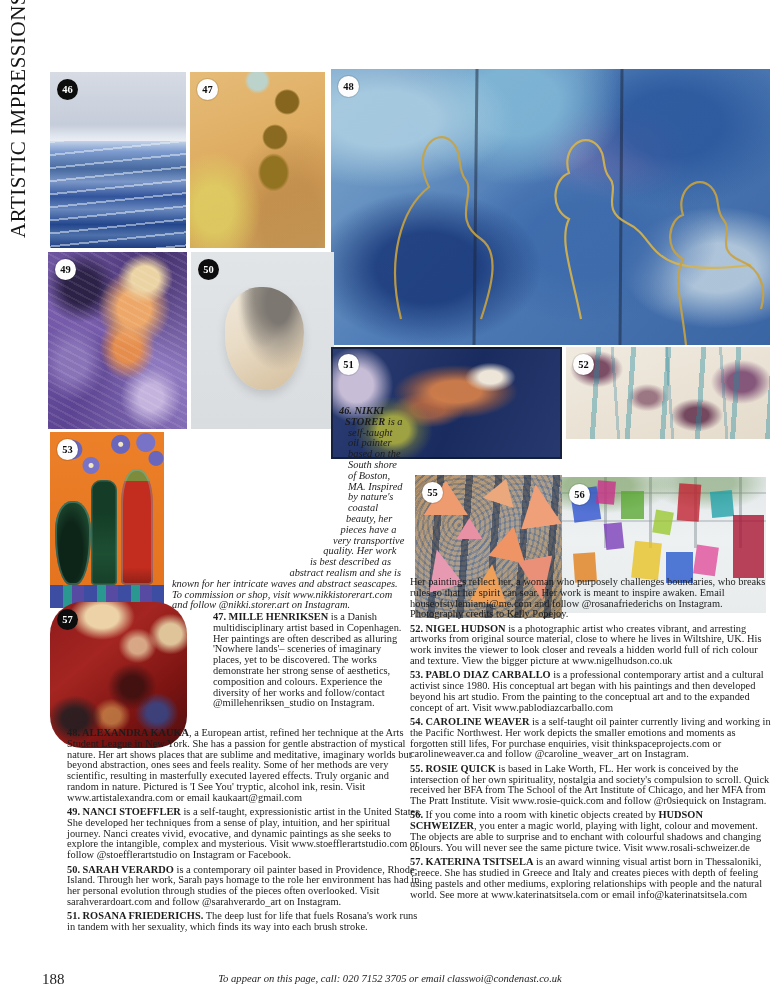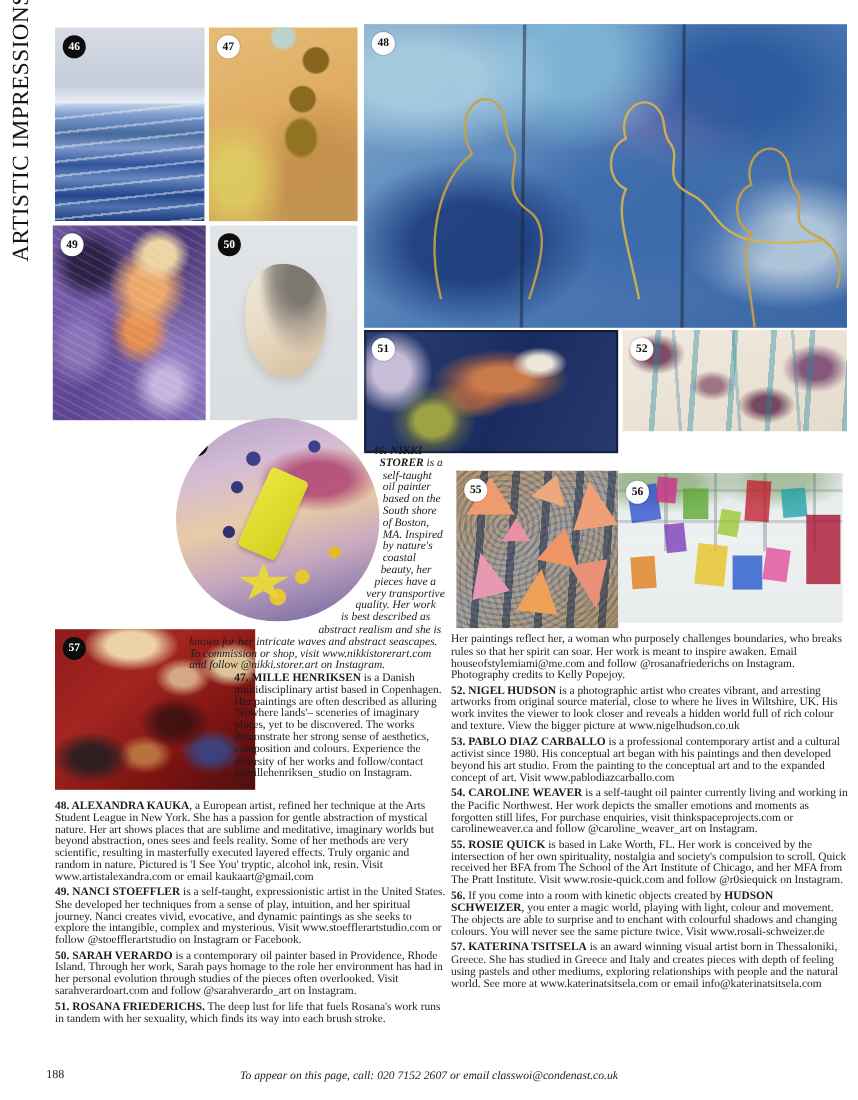--- a/index.html
+++ b/index.html
@@ -5,21 +5,21 @@
   html,body{margin:0;padding:0;background:#fff;}
   .page{position:relative;width:780px;height:1000px;background:#ffffff;
         font-family:"Liberation Serif",serif;color:#1b1b1b;overflow:hidden;}
 
   
   .vtitle{position:absolute;left:8px;top:20px;height:218px;writing-mode:vertical-rl;
           transform:rotate(180deg);font-size:21px;letter-spacing:.5px;color:#141414;
           line-height:1;white-space:nowrap;}
 
   
-  .art{position:absolute;overflow:hidden;}
+  .art{position:absolute;overflow:hidden;margin-top:47px;}
   .badge{position:absolute;top:7px;left:7px;width:21px;height:21px;border-radius:50%;
          display:flex;align-items:center;justify-content:center;font-weight:bold;
          font-size:10.5px;z-index:6;}
   .badge.dark{background:#0d0d0d;color:#fff;}
   .badge.light{background:#fdfdfd;color:#0d0d0d;box-shadow:0 0 0 1px rgba(0,0,0,.10);}
 
   .a46{left:50px;top:25px;width:136px;height:176px;
     background:linear-gradient(180deg,#d6dbe4 0%,#c6cdda 30%,#dfe5ee 36%,#edf1f5 40%);}
   .a46 .sea{position:absolute;left:0;right:0;bottom:0;height:61%;background:
     repeating-linear-gradient(174deg,rgba(235,242,250,.5) 0 2px,transparent 2px 13px),
@@ -49,22 +49,22 @@
   .a49{left:48px;top:205px;width:139px;height:177px;background:
     repeating-linear-gradient(28deg,rgba(255,255,255,.09) 0 2px,transparent 2px 7px),
     radial-gradient(ellipse 20% 14% at 70% 15%,#ecd3a4 0 50%,transparent 100%),
     radial-gradient(ellipse 26% 22% at 62% 32%,#eda869 0 45%,transparent 100%),
     radial-gradient(ellipse 20% 18% at 57% 54%,#e58d4d 0 45%,transparent 100%),
     radial-gradient(ellipse 26% 20% at 24% 20%,#2c2147 0 45%,transparent 100%),
     radial-gradient(ellipse 24% 22% at 18% 62%,#8a74b8 0 40%,transparent 100%),
     radial-gradient(ellipse 22% 18% at 74% 82%,#c3b3dd 0 40%,transparent 100%),
     conic-gradient(from 210deg at 48% 48%,#5d4492,#7a5fae 25%,#483371 50%,#8f7ac0 75%,#5d4492);}
 
-  .a50{left:191px;top:205px;width:134px;height:177px;
-    background:linear-gradient(180deg,#e2e5e7,#d9dde0);}
+  .a50{left:191px;top:205px;width:124px;height:177px;
+    background:linear-gradient(180deg,#e2e5e7,#d9dde0);padding-left:19px;}
   .a50 .stone{position:absolute;left:24%;top:20%;width:55%;height:58%;
     border-radius:46% 54% 48% 52%/42% 46% 58% 54%;background:
     radial-gradient(ellipse at 68% 16%,#7c7771 0 16%,rgba(124,119,113,.55) 30%,transparent 55%),
     radial-gradient(ellipse at 48% 8%,rgba(90,86,80,.5) 0 14%,transparent 40%),
     linear-gradient(155deg,#f0e8da 0%,#e9dcc6 45%,#dcc9ab 80%,#d2bfa0 100%);
     box-shadow:0 5px 9px rgba(70,75,80,.18);}
 
   .a51{left:331px;top:300px;width:231px;height:112px;background:
     radial-gradient(ellipse 16% 34% at 11% 34%,rgba(208,196,220,.95) 0 45%,transparent 100%),
     radial-gradient(ellipse 17% 30% at 27% 74%,rgba(172,174,62,.9) 0 40%,rgba(140,145,50,.4) 65%,transparent 100%),
@@ -153,43 +153,43 @@
   .r4{left:57%;top:5%;width:11%;height:27%;background:#c01f2e;transform:rotate(4deg);}
   .r5{left:73%;top:10%;width:11%;height:19%;background:#1fa0a8;transform:rotate(-5deg);}
   .r6{right:1%;top:28%;width:15%;height:46%;background:#a8102e;}
   .r7{left:35%;top:48%;width:13%;height:27%;background:#e8c11f;transform:rotate(6deg);}
   .r8{left:6%;top:56%;width:11%;height:21%;background:#e07c14;transform:rotate(-4deg);}
   .r9{left:51%;top:55%;width:13%;height:23%;background:#2255cc;}
   .r10{left:65%;top:51%;width:11%;height:21%;background:#e04a9a;transform:rotate(8deg);}
   .r11{left:21%;top:34%;width:9%;height:19%;background:#7a3ab8;transform:rotate(-6deg);}
   .r12{left:45%;top:25%;width:9%;height:17%;background:#9ac82e;transform:rotate(10deg);}
 
-  .a57{left:50px;top:572px;width:182px;height:146px;background:
+  .a57{left:50px;top:555px;width:137px;height:146px;background:
     radial-gradient(ellipse 24% 16% at 38% 10%,#ecd2a6 0 50%,transparent 100%),
     radial-gradient(ellipse 16% 14% at 88% 22%,#dfc49a 0 50%,transparent 100%),
     radial-gradient(ellipse 14% 12% at 64% 30%,rgba(230,200,160,.8) 0 45%,transparent 100%),
     radial-gradient(ellipse 18% 16% at 60% 58%,rgba(60,16,16,.9) 0 45%,transparent 100%),
     radial-gradient(ellipse 16% 14% at 78% 76%,rgba(52,72,140,.85) 0 45%,transparent 100%),
     radial-gradient(ellipse 20% 16% at 18% 80%,rgba(30,30,34,.85) 0 45%,transparent 100%),
     radial-gradient(ellipse 14% 12% at 45% 78%,rgba(220,170,90,.6) 0 45%,transparent 100%),
-    linear-gradient(140deg,#8e1b1b 0%,#a42521 35%,#7c1412 70%,#4e0f0f 100%);}
+    linear-gradient(140deg,#8e1b1b 0%,#a42521 35%,#7c1412 70%,#4e0f0f 100%); border-radius: 32px;}
 
   
   .txt{position:absolute;font-size:10.4px;line-height:10.8px;color:#1c1c1c;}
   .txt p{margin:0 0 3.5px;}
   .txt b{font-weight:bold;}
   .block46{left:172px;top:406px;width:233px;font-style:italic;}
   .circle-spacer{float:left;width:176px;height:212px;shape-outside:circle(103px at 80px 66px);}
   .block47{left:213px;top:612px;width:193px;}
-  .leftmain{left:50px;top:728px;width:356px;}
+  .leftmain{left:67px;top:728px;width:356px;}
   .rightmain{left:410px;top:577px;width:361px;}
 
   .footer{position:absolute;left:0;right:0;top:973px;text-align:center;
     font-style:italic;font-size:10.6px;color:#222;}
-  .pagenum{position:absolute;left:42px;top:971px;font-size:11px;color:#222;}
+  .pagenum{position:absolute;left:42px;top:971px;font-size:15px;color:#222;}
 </style>
 </head>
 <body>
 
 <div class="page">
 
   <div class="vtitle">ARTISTIC IMPRESSIONS</div>
 
   <div class="art a46">
     <div class="sea"></div>
@@ -221,26 +221,28 @@
   </div>
 
   <div class="art a51">
     <div class="badge light">51</div>
   </div>
 
   <div class="art a52">
     <div class="badge light">52</div>
   </div>
 
-
-  <div class="art a54">
-    <div class="lighter"></div>
-    <div class="star"></div>
-    <div class="badge dark">54</div>
-  </div>
+  <div class="art a53">
+    <div class="bt1"></div>
+    <div class="bt2"></div>
+    <div class="bt3"></div>
+    <div class="plaid"></div>
+    <div class="badge light">53</div>
+  </div>
+
 
   <div class="art a55">
     <div class="bands"></div>
     <div class="tri t1"></div>
     <div class="tri t2"></div>
     <div class="tri t3"></div>
     <div class="tri t4"></div>
     <div class="tri t5"></div>
     <div class="tri t6"></div>
     <div class="tri t7"></div>
@@ -289,15 +291,15 @@
       <p><span>Her paintings reflect her, a woman who purposely challenges boundaries, who breaks rules so that her spirit can soar. Her work is meant to inspire awaken. Email houseofstylemiami@me.com and follow @rosanafriederichs on Instagram. Photography credits to Kelly Popejoy.</span></p>
       <p><b>52. NIGEL HUDSON</b><span> is a photographic artist who creates vibrant, and arresting artworks from original source material, close to where he lives in Wiltshire, UK. His work invites the viewer to look closer and reveals a hidden world full of rich colour and texture. View the bigger picture at www.nigelhudson.co.uk</span></p>
       <p><b>53. PABLO DIAZ CARBALLO</b><span> is a professional contemporary artist and a cultural activist since 1980. His conceptual art began with his paintings and then developed beyond his art studio. From the painting to the conceptual art and to the expanded concept of art. Visit www.pablodiazcarballo.com</span></p>
       <p><b>54. CAROLINE WEAVER</b><span> is a self-taught oil painter currently living and working in the Pacific Northwest. Her work depicts the smaller emotions and moments as forgotten still lifes, For purchase enquiries, visit thinkspaceprojects.com or carolineweaver.ca and follow @caroline_weaver_art on Instagram.</span></p>
       <p><b>55. ROSIE QUICK</b><span> is based in Lake Worth, FL. Her work is conceived by the intersection of her own spirituality, nostalgia and society's compulsion to scroll. Quick received her BFA from The School of the Art Institute of Chicago, and her MFA from The Pratt Institute. Visit www.rosie-quick.com and follow @r0siequick on Instagram.</span></p>
       <p><b>56.</b><span> If you come into a room with kinetic objects created by </span><b>HUDSON SCHWEIZER</b><span>, you enter a magic world, playing with light, colour and movement. The objects are able to surprise and to enchant with colourful shadows and changing colours. You will never see the same picture twice. Visit www.rosali-schweizer.de</span></p>
       <p><b>57. KATERINA TSITSELA</b><span> is an award winning visual artist born in Thessaloniki, Greece. She has studied in Greece and Italy and creates pieces with depth of feeling using pastels and other mediums, exploring relationships with people and the natural world. See more at www.katerinatsitsela.com or email info@katerinatsitsela.com</span></p>
     </div>
 
   <div class="pagenum">188</div>
-  <div class="footer">To appear on this page, call: 020 7152 2607 or email classwoi@condenast.co.uk</div>
+  <div class="footer">To appear on this page, call: 020 7152 3705 or email classwoi@condenast.co.uk</div>
 
 </div>
 
 </body></html>

